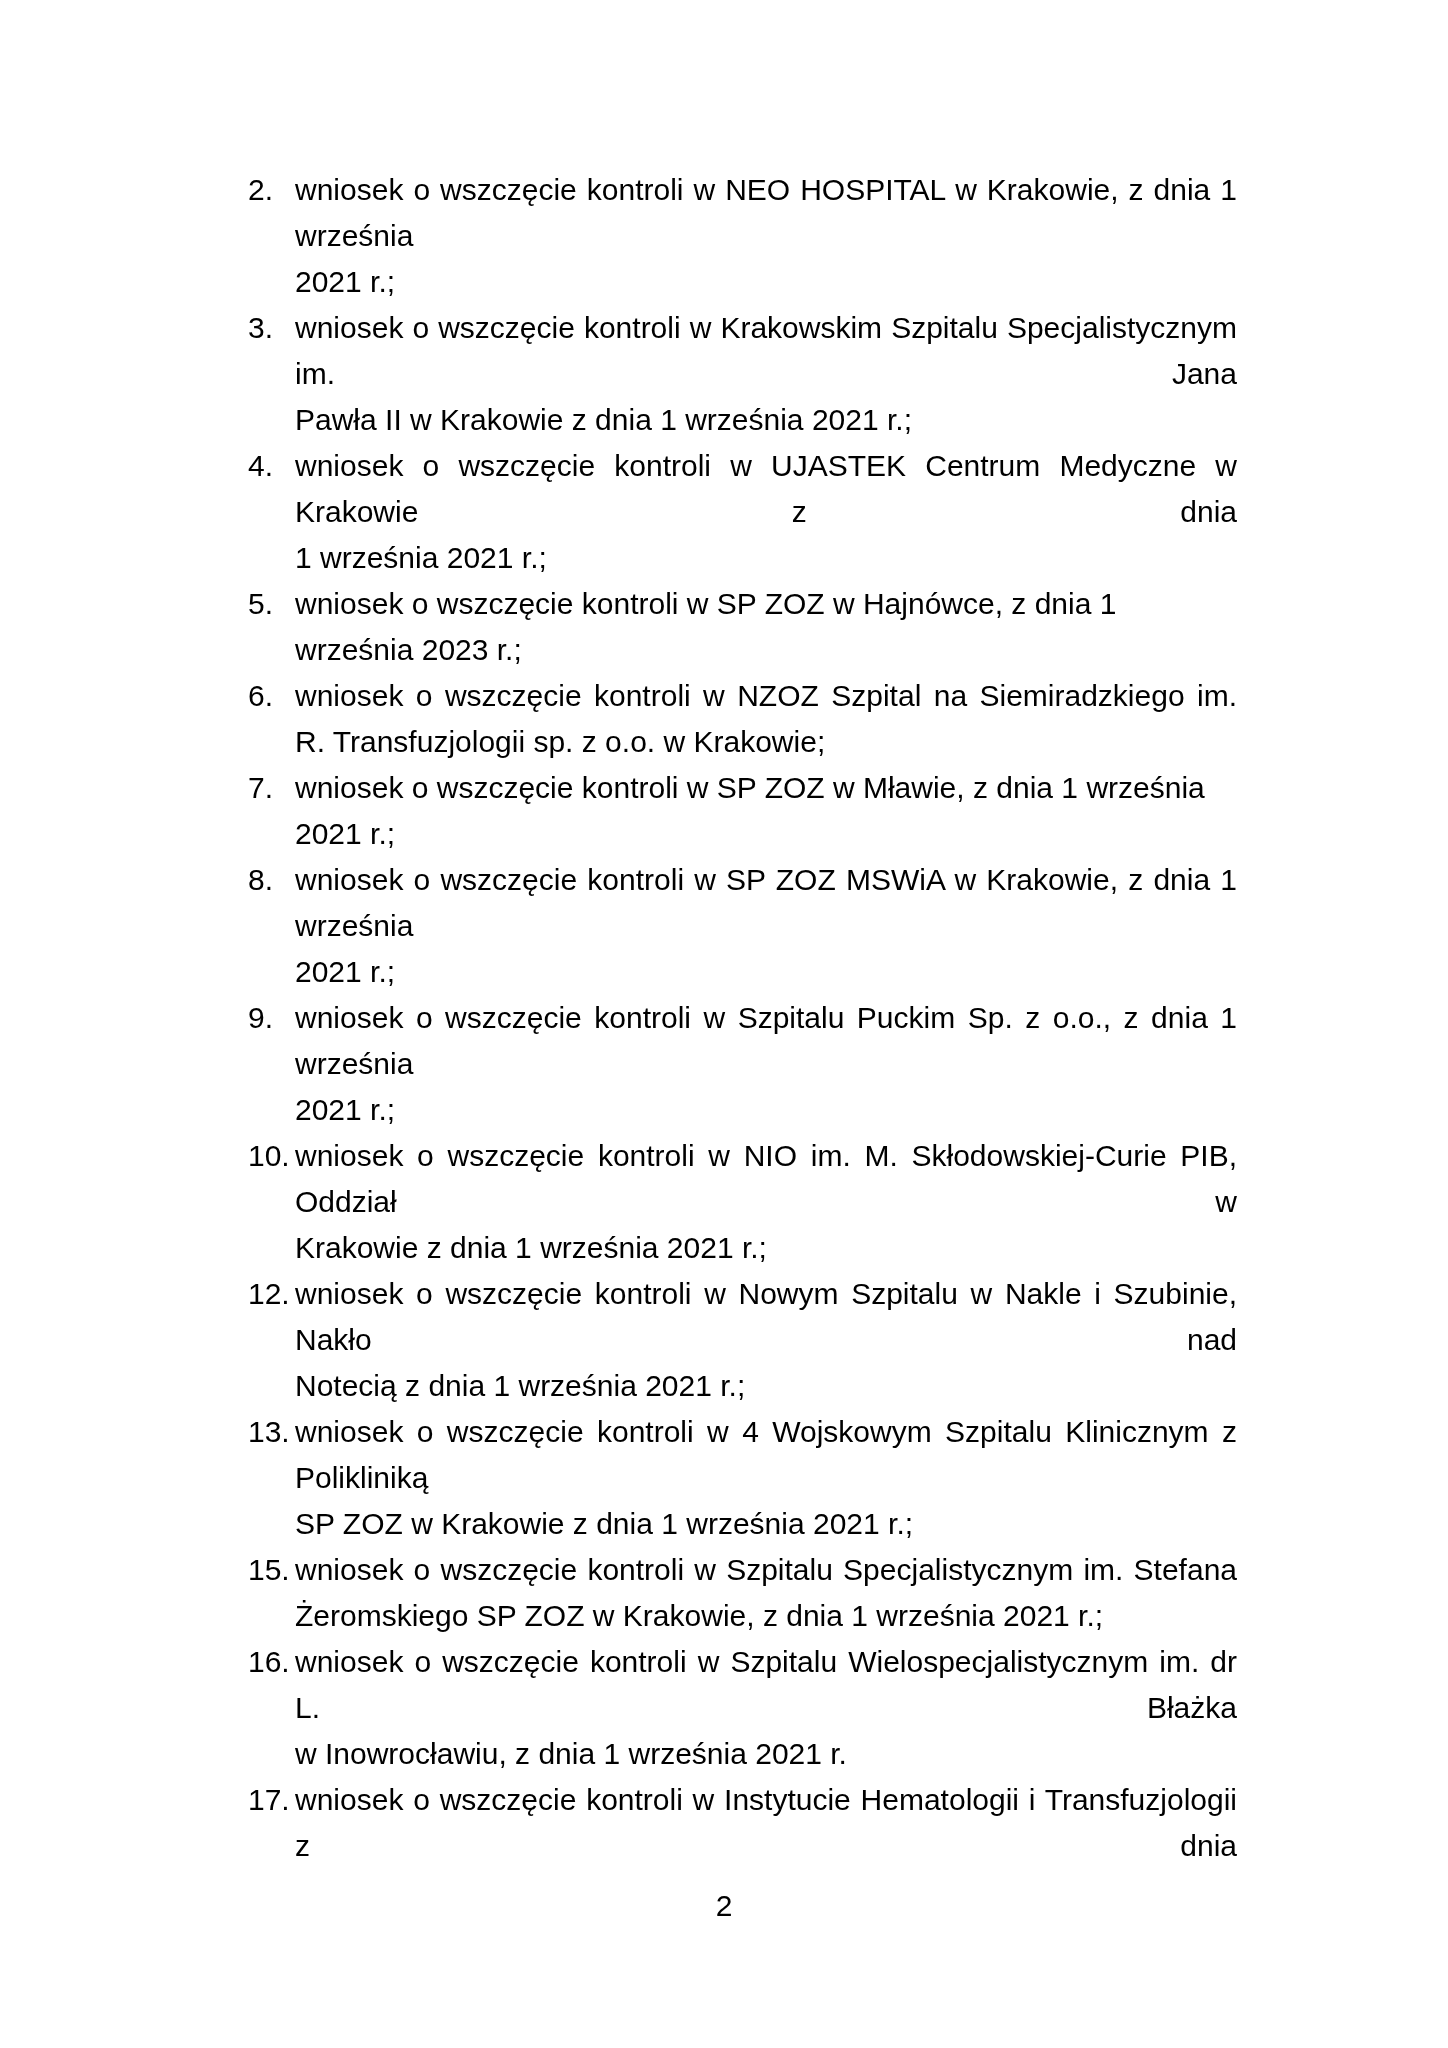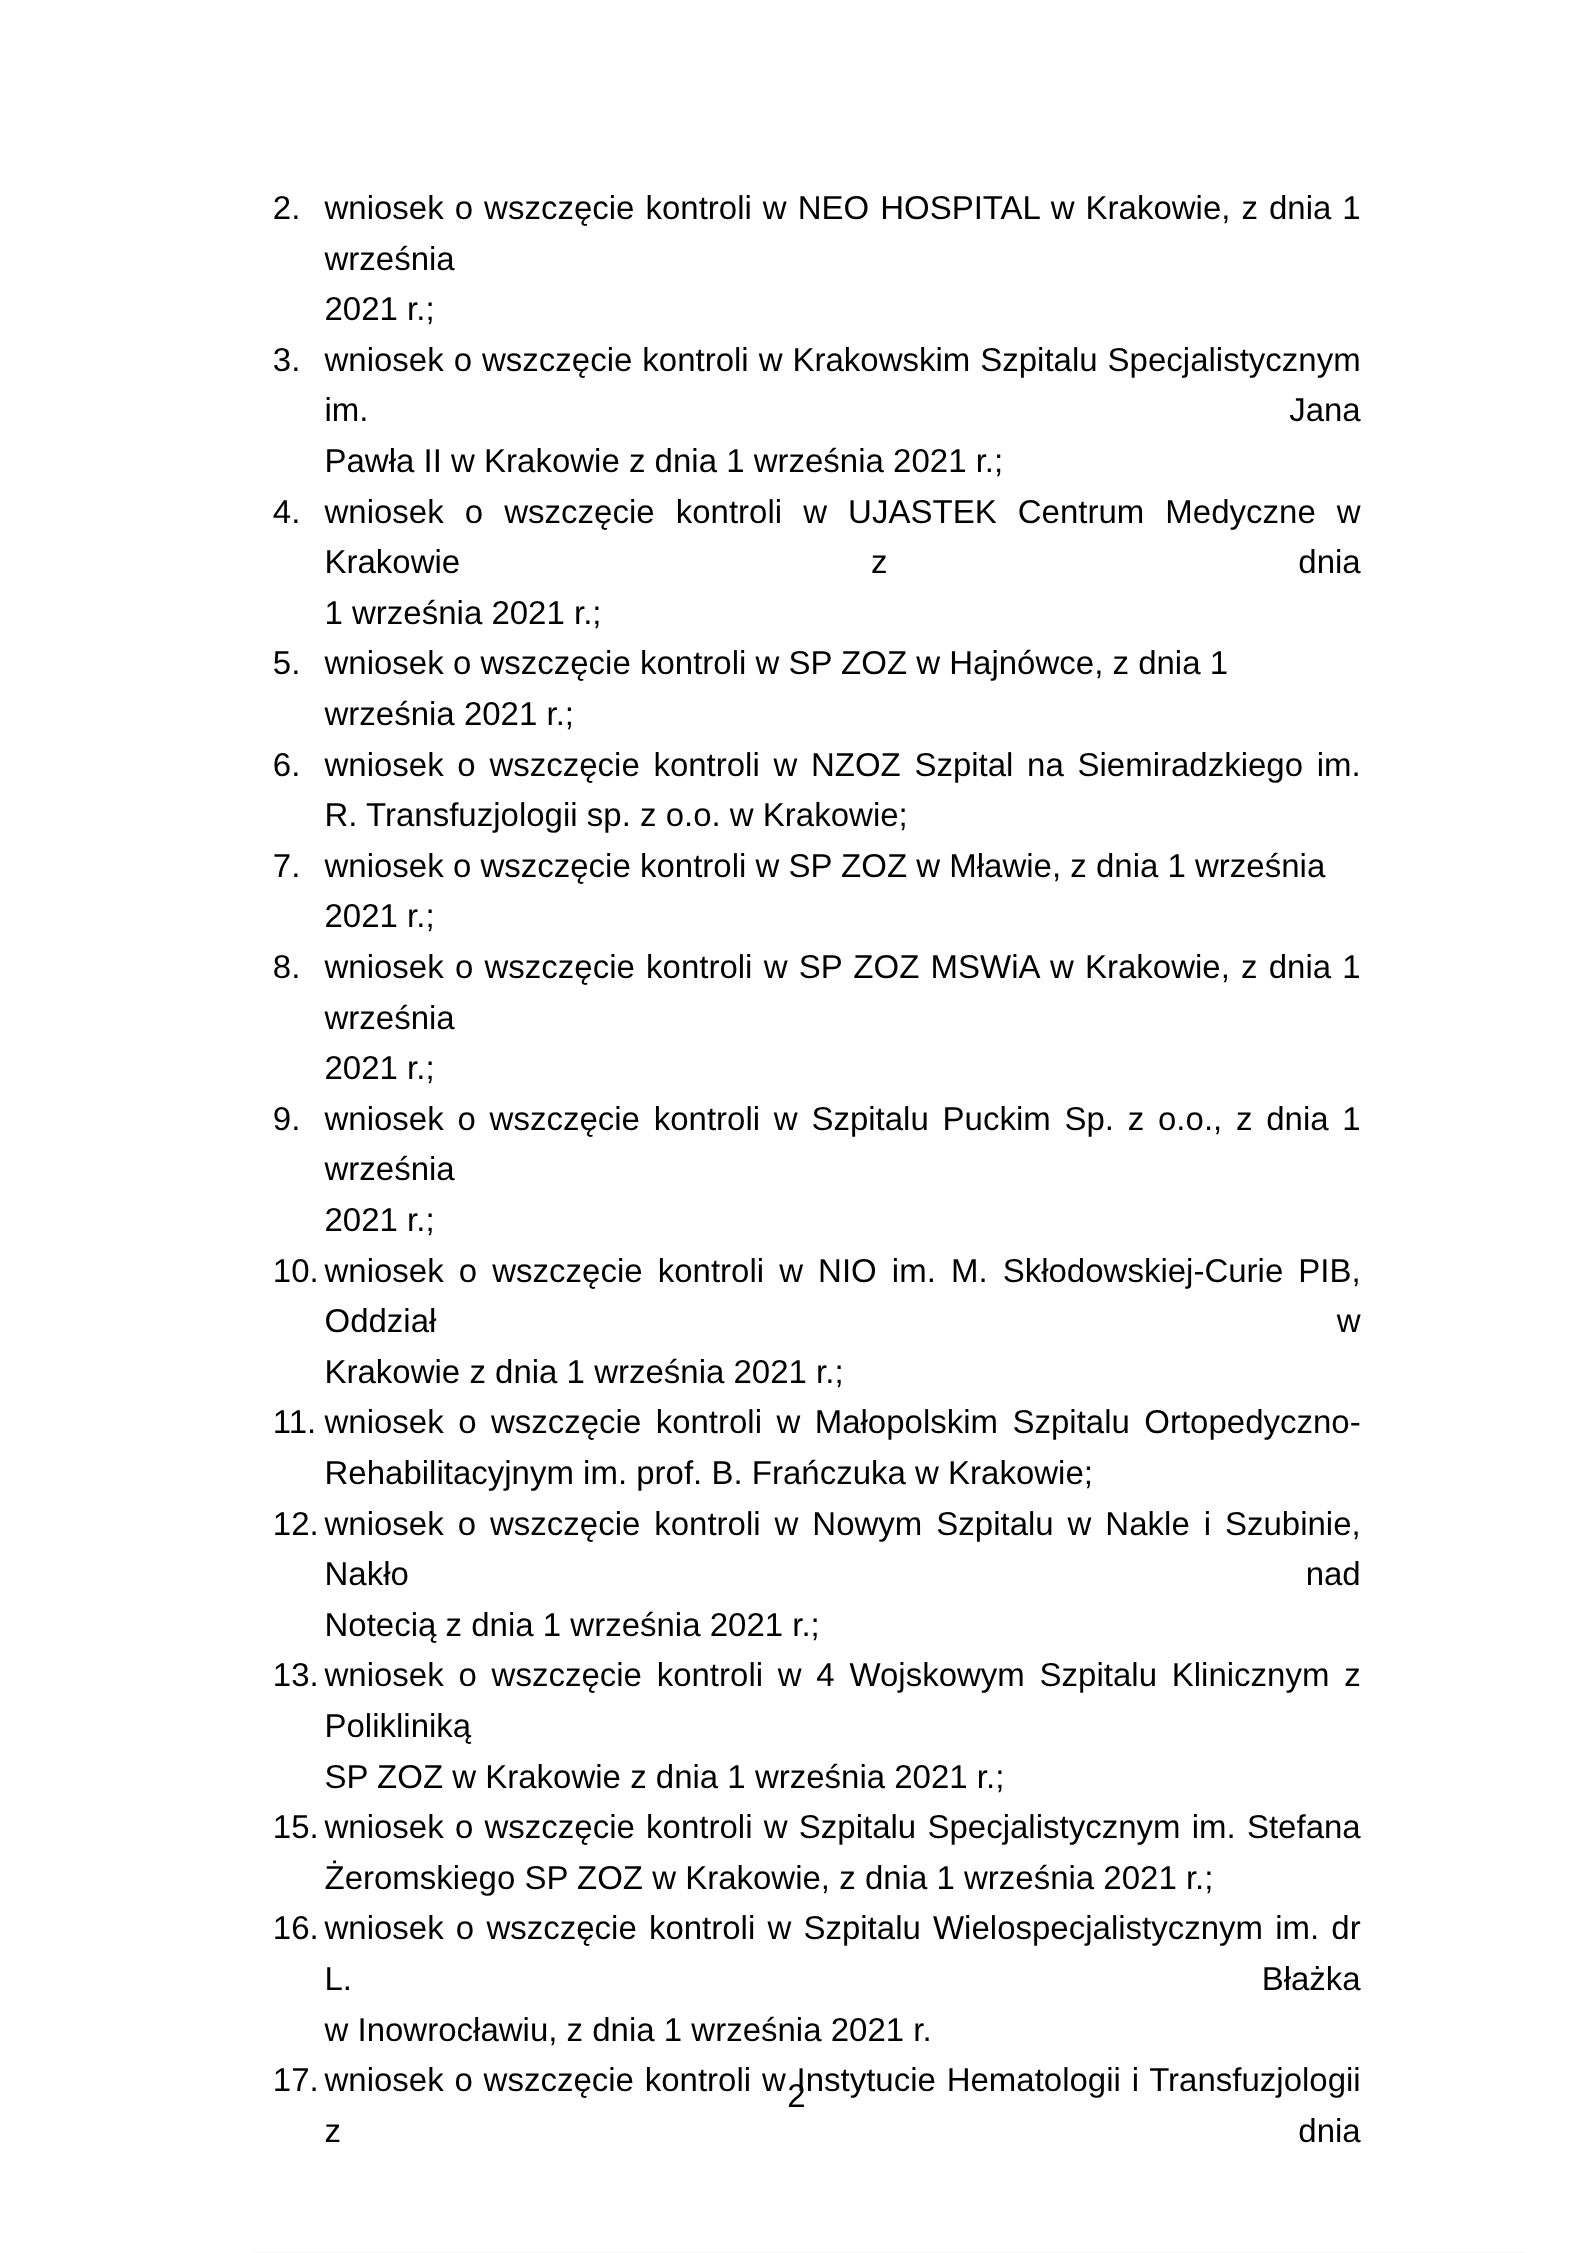--- a/index.html
+++ b/index.html
@@ -54,21 +54,21 @@
         <div class="line just">wniosek o wszczęcie kontroli w Krakowskim Szpitalu Specjalistycznym im. Jana</div>
         <div class="line">Pawła II w Krakowie z dnia 1 września 2021 r.;</div>
       </div>
       <div class="item">
         <span class="num">4.</span>
         <div class="line just">wniosek o wszczęcie kontroli w UJASTEK Centrum Medyczne w Krakowie z dnia</div>
         <div class="line">1 września 2021 r.;</div>
       </div>
       <div class="item">
         <span class="num">5.</span>
-        <div class="line">wniosek o wszczęcie kontroli w SP ZOZ w Hajnówce, z dnia 1 września 2021 r.;</div>
+        <div class="line">wniosek o wszczęcie kontroli w SP ZOZ w Hajnówce, z dnia 1 września 2023 r.;</div>
       </div>
       <div class="item">
         <span class="num">6.</span>
         <div class="line just">wniosek o wszczęcie kontroli w NZOZ Szpital na Siemiradzkiego im.</div>
         <div class="line">R. Transfuzjologii sp. z o.o. w Krakowie;</div>
       </div>
       <div class="item">
         <span class="num">7.</span>
         <div class="line">wniosek o wszczęcie kontroli w SP ZOZ w Mławie, z dnia 1 września 2021 r.;</div>
       </div>
@@ -79,25 +79,20 @@
       </div>
       <div class="item">
         <span class="num">9.</span>
         <div class="line just">wniosek o wszczęcie kontroli w Szpitalu Puckim Sp. z o.o., z dnia 1 września</div>
         <div class="line">2021 r.;</div>
       </div>
       <div class="item">
         <span class="num">10.</span>
         <div class="line just">wniosek o wszczęcie kontroli w NIO im. M. Skłodowskiej-Curie PIB, Oddział w</div>
         <div class="line">Krakowie z dnia 1 września 2021 r.;</div>
-      </div>
-      <div class="item">
-        <span class="num">11.</span>
-        <div class="line just">wniosek o wszczęcie kontroli w Małopolskim Szpitalu Ortopedyczno-</div>
-        <div class="line">Rehabilitacyjnym im. prof. B. Frańczuka w Krakowie;</div>
       </div>
       <div class="item">
         <span class="num">12.</span>
         <div class="line just">wniosek o wszczęcie kontroli w Nowym Szpitalu w Nakle i Szubinie, Nakło nad</div>
         <div class="line">Notecią z dnia 1 września 2021 r.;</div>
       </div>
       <div class="item">
         <span class="num">13.</span>
         <div class="line just">wniosek o wszczęcie kontroli w 4 Wojskowym Szpitalu Klinicznym z Polikliniką</div>
         <div class="line">SP ZOZ w Krakowie z dnia 1 września 2021 r.;</div>

